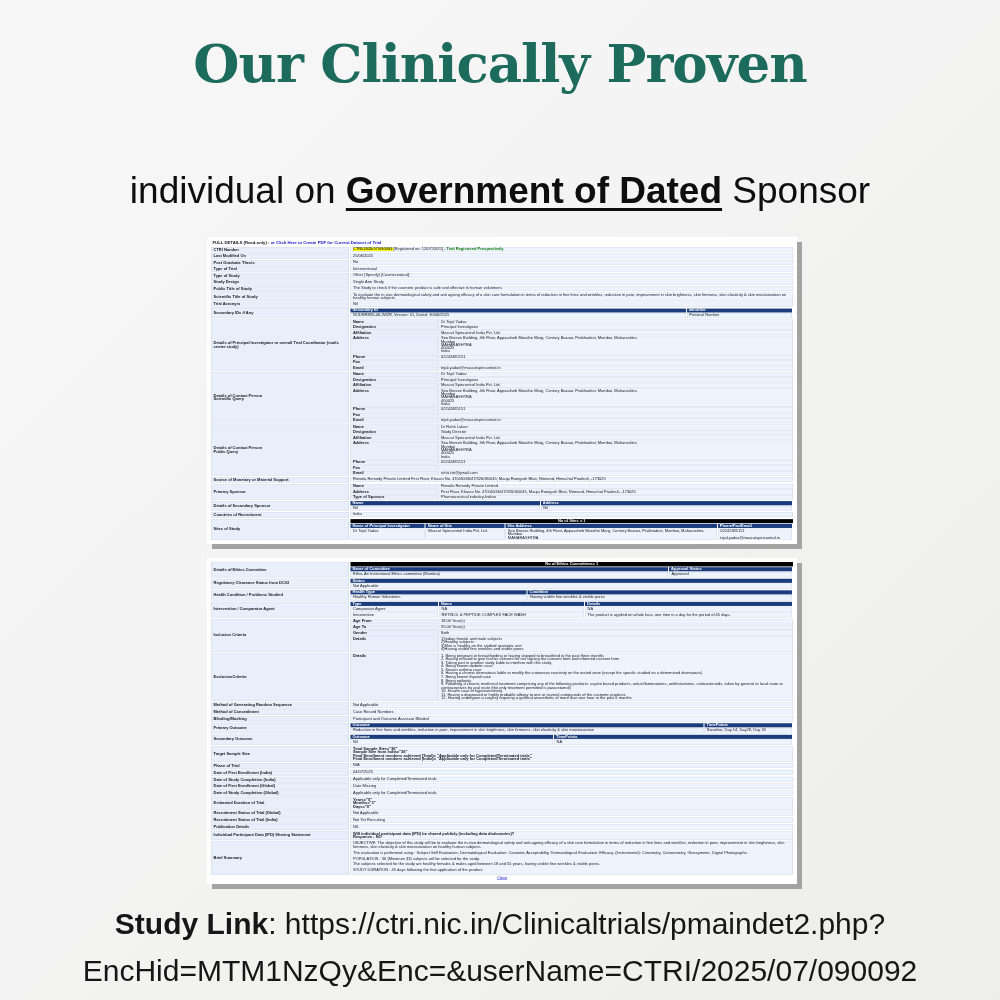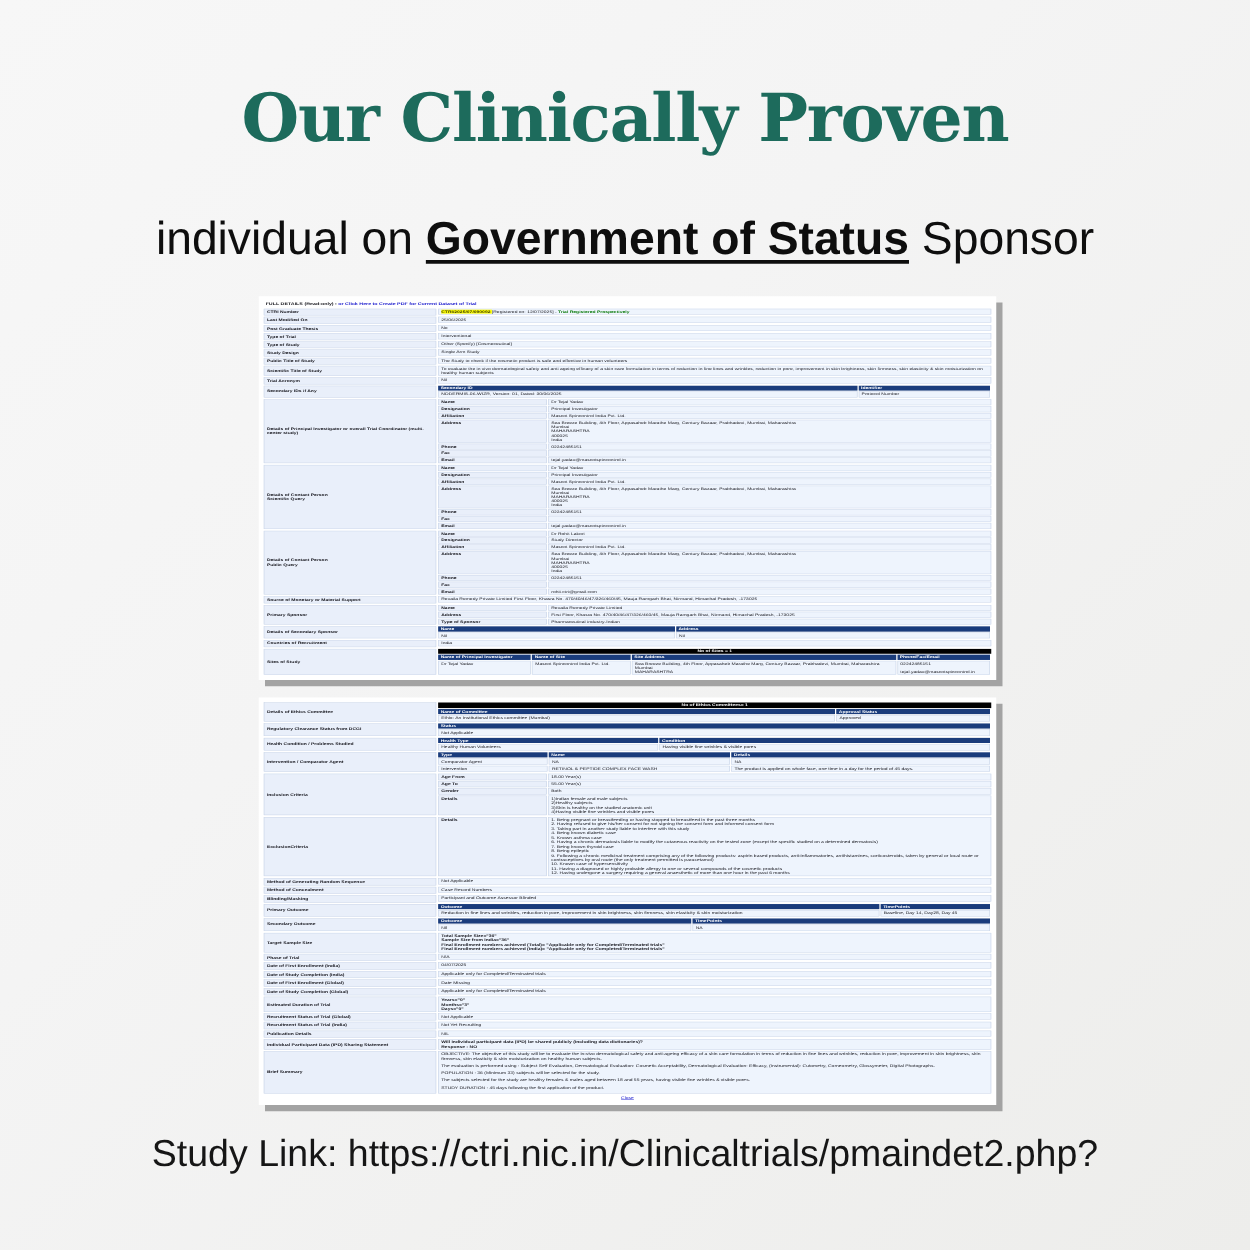--- a/index.html
+++ b/index.html
@@ -1,27 +1,27 @@
 <!DOCTYPE html>
 <html><head>
 <meta charset="utf-8">
 <style>
   html,body{margin:0;padding:0;background:#e9e9e9;}
   .canvas{position:relative;width:1000px;height:1000px;overflow:hidden;
     background:linear-gradient(135deg,#f7f7f7 0%,#f4f4f4 40%,#ededeb 100%);
     font-family:"Liberation Sans",sans-serif;}
   .title{position:absolute;top:34px;left:0;right:0;text-align:center;
     font-family:"DejaVu Serif",serif;font-weight:700;font-size:53px;line-height:1.13;
-    color:#1d6b5c;letter-spacing:-1px;margin-top:32px;}
+    color:#1d6b5c;letter-spacing:-1px;}
   .subtitle{position:absolute;top:170px;left:0;right:0;text-align:center;
     font-size:37px;color:#0e0e0e;}
   .subtitle .gov{font-weight:700;text-decoration:underline;text-decoration-thickness:3px;text-underline-offset:5px;}
   .study{position:absolute;top:901px;left:0;right:0;text-align:center;
     font-size:30px;line-height:1.55;color:#161616;}
-  .study b{font-weight:400;}
+  .study b{font-weight:700;}
   
   .panel{position:absolute;left:207px;width:590px;background:#ffffff;
     box-shadow:5px 5px 0 #a3a3a3;padding:4px;box-sizing:border-box;overflow:hidden;}
   #panel1{top:237px;height:307px;}
   #panel2{top:558px;height:326px;}
   .tbl{width:1164px;font-family:"Liberation Sans",sans-serif;font-size:8px;
     line-height:9.5px;color:#15151c;transform-origin:0 0;transform:scale(.5);}
   .trow{display:flex;margin-bottom:3px;}
   .titlecell{width:100%;background:#fff;padding:2px 3px;font-weight:700;font-size:8.5px;}
   .tlink{color:#1414cc;}
@@ -48,21 +48,21 @@
 </head>
 <body>
 
 <div class="canvas">
 
   <div class="title">
     <span>Our Clinically Proven</span><br>
   </div>
 
   <div class="subtitle">
-    <span>individual on </span><span class="gov">Government of Status</span><span> Sponsor</span>
+    <span>individual on </span><span class="gov">Government of Dated</span><span> Sponsor</span>
   </div>
 
   <div class="panel" id="panel1">
     <div class="tbl" id="tbl1" style="transform: scale(0.5, 0.353846);">
         <div class="trow">
           <div class="titlecell"><span>FULL DETAILS (Read-only) :</span><span class="tlink"> or Click Here to Create PDF for Current Dataset of Trial</span></div>
         </div>
         <div class="trow">
           <div class="tlabel">CTRI Number</div>
           <div class="tval">
@@ -529,15 +529,16 @@
           <div class="tval">
             <div class="cell"><div class=" spaced">OBJECTIVE: The objective of this study will be to evaluate the in-vivo dermatological safety and anti-ageing efficacy of a skin care formulation in terms of reduction in fine lines and wrinkles, reduction in pore, improvement in skin brightness, skin firmness, skin elasticity &amp; skin moisturization on healthy human subjects.</div><div class=" spaced">The evaluation is performed using : Subject Self Evaluation, Dermatological Evaluation: Cosmetic Acceptability, Dermatological Evaluation: Efficacy, (Instrumental): Cutometry, Corneometry, Glossymeter, Digital Photographs.</div><div class=" spaced">POPULATION : 36 (Minimum 33) subjects will be selected for the study.</div><div class=" spaced">The subjects selected for the study are healthy females &amp; males aged between 18 and 55 years, having visible fine wrinkles &amp; visible pores.</div><div class=" spaced">STUDY DURATION : 45 days following the first application of the product.</div></div>
           </div>
         </div>
         <div class="close-link">Close</div>
       </div>
   </div>
 
   <div class="study">
     <b>Study Link</b><span>: </span><span>https://ctri.nic.in/Clinicaltrials/pmaindet2.php?</span><br>
+    <span>EncHid=MTM1NzQy&amp;Enc=&amp;userName=CTRI/2025/07/090092</span>
   </div>
 
 </div>
 
 </body></html>

